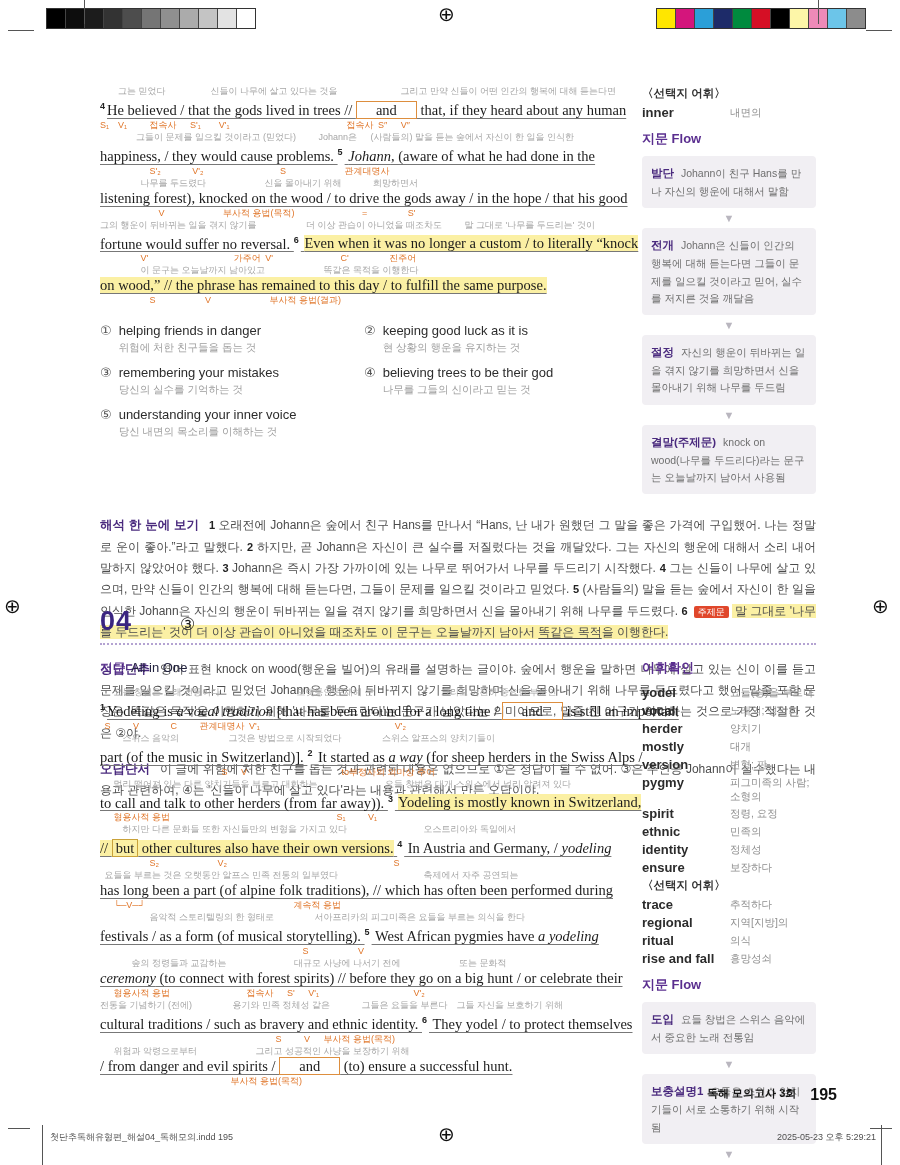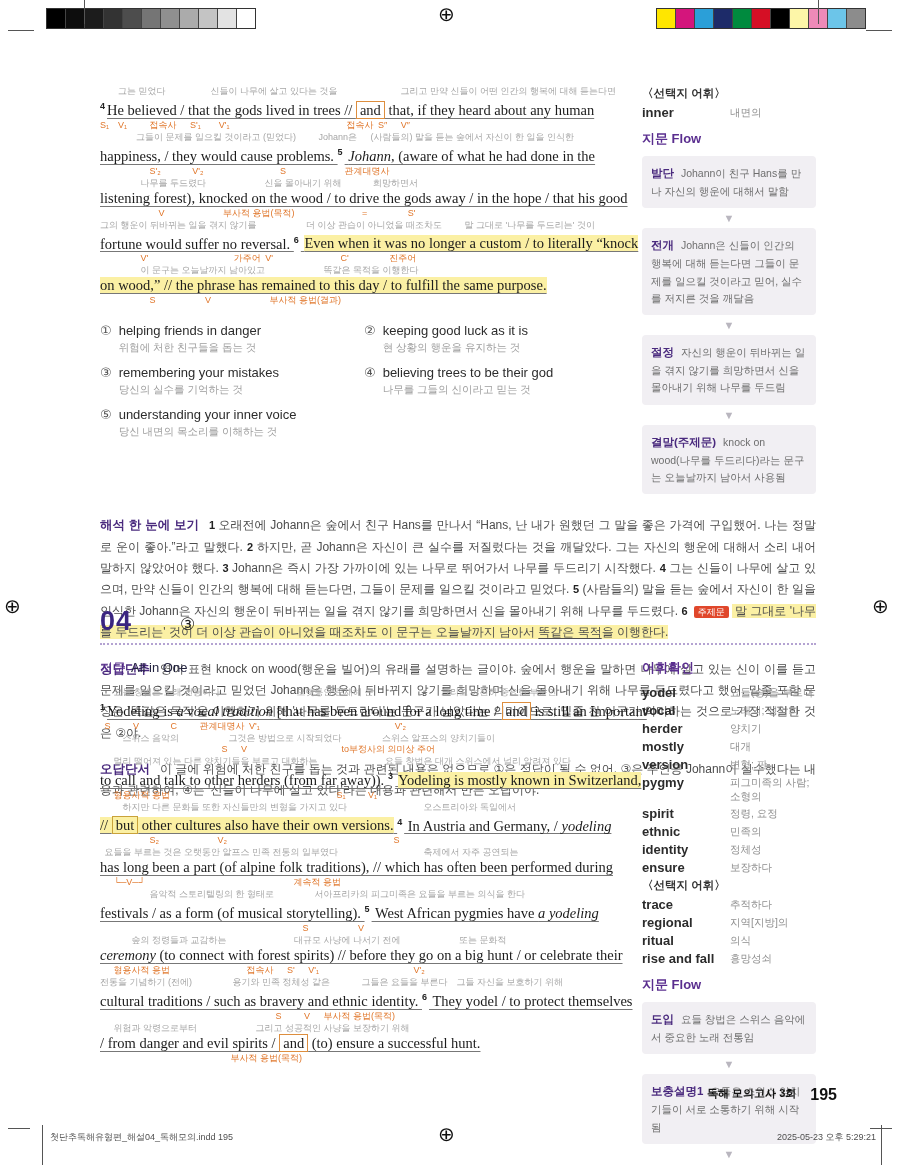--- a/index.html
+++ b/index.html
@@ -21,21 +21,21 @@
   .maincol{width:528px;}
   .sidecol{width:187px;}
   
   .pline{margin-bottom:1px;}
   .pl-kor{font-size:9px;color:#a6a6a6;white-space:pre;line-height:11px;overflow:hidden;}
   .pl-eng{font-family:"Liberation Serif","DejaVu Serif",serif;font-size:14.5px;color:#1b1b1b;
           line-height:19px;white-space:nowrap;}
   .pl-eng span{text-decoration:underline;text-decoration-color:#777;text-decoration-thickness:1px;text-underline-offset:3px;}
   .pl-eng span.sup{ text-decoration:none;vertical-align:super;font-size:9px;font-weight:bold;
           font-family:"Liberation Sans",sans-serif;color:#222;margin-right:2px;}
-  .pl-eng span.box{text-decoration:none;border:1px solid #dd8e3e;padding:0 3px;}
+  .pl-eng span.box{text-decoration:none;border:1px solid #dd8e3e;padding:0 19px;}
   .pl-eng span.boxhl{text-decoration:none;border:1px solid #c9a23a;background:#fbf0a4;padding:0 3px;}
   .pl-eng span.hl{background:#fbf0a4;}
   .pl-eng span.it{font-style:italic;}
   .pl-lab{font-size:9px;color:#e0762a;white-space:pre;line-height:11px;overflow:hidden;}
   
   #choices{margin-top:16px;display:grid;grid-template-columns:1fr 1fr;row-gap:9px;width:528px;}
   .choice{display:flex;}
   .cnum{color:#555;font-size:13px;margin-right:7px;line-height:17px;}
   .cen{font-size:13px;color:#2c2c2c;line-height:17px;}
   .cko{font-size:10.5px;color:#9d9d9d;margin-top:2px;}
@@ -224,20 +224,21 @@
         <span class="ko">지문</span><span class="en">All in One</span>
       </div>
       <div id="p04-passage">
           <div class="pline">
             <div class="pl-kor">  요들 창법은 노래 전통이다         오랫동안 존재해 온        그리고 여전히 중요한 부분인</div>
             <div class="pl-eng"><span class="sup">1</span><span>Yodeling is </span><span class="it">a vocal tradition</span><span> [that has been around for a long time / </span><span class="box">and</span><span> is still an important</span></div>
             <div class="pl-lab"> S   V    C   관계대명사 V'₁               V'₂</div>
           </div>
           <div class="pline">
             <div class="pl-kor">   스위스 음악의      그것은 방법으로 시작되었다     스위스 알프스의 양치기들이</div>
+            <div class="pl-eng"><span>part (of the music in Switzerland)]. </span><span class="sup">2</span><span> It started as </span><span class="it">a way</span><span> (for sheep herders in the Swiss Alps /</span></div>
             <div class="pl-lab">              S  V           to부정사의 의미상 주어</div>
           </div>
           <div class="pline">
             <div class="pl-kor">  멀리 떨어져 있는 다른 양치기들을 부르고 대화하는        요들 창법은 대개 스위스에서 널리 알려져 있다</div>
             <div class="pl-eng"><span>to call and talk to other herders (from far away)). </span><span class="sup">3</span><span> </span><span class="hl">Yodeling is mostly known in Switzerland,</span></div>
             <div class="pl-lab">  형용사적 용법                   S₁   V₁</div>
           </div>
           <div class="pline">
             <div class="pl-kor">   하지만 다른 문화들 또한 자신들만의 변형을 가지고 있다         오스트리아와 독일에서</div>
             <div class="pl-eng"><span class="hl">// </span><span class="boxhl">but</span><span class="hl"> other cultures also have their own versions.</span><span> </span><span class="sup">4</span><span> In Austria and Germany, / </span><span class="it">yodeling</span></div>

